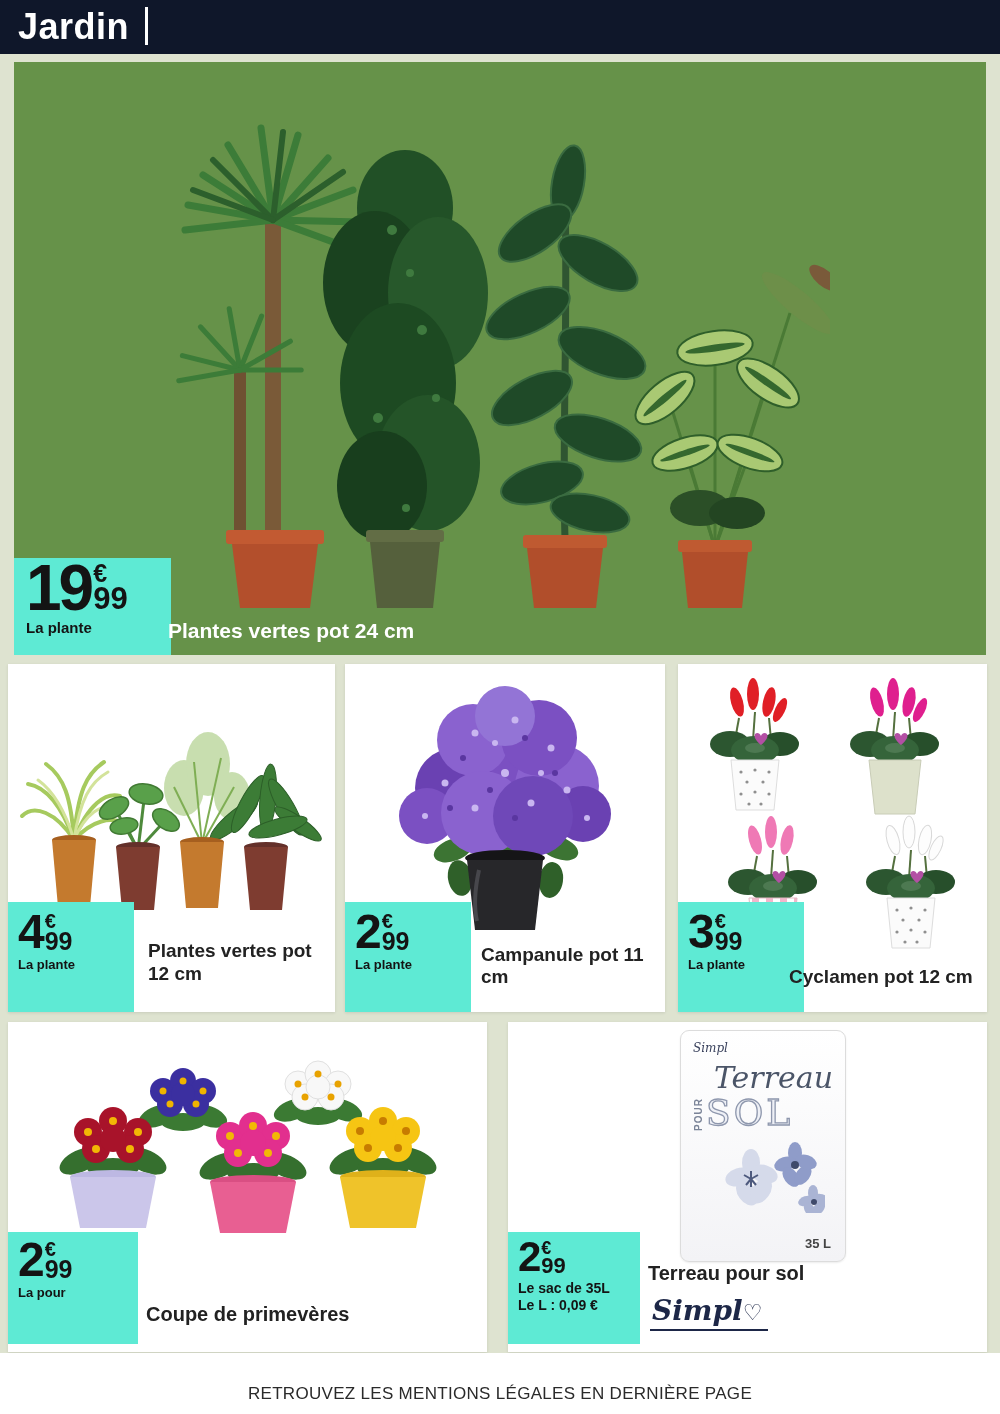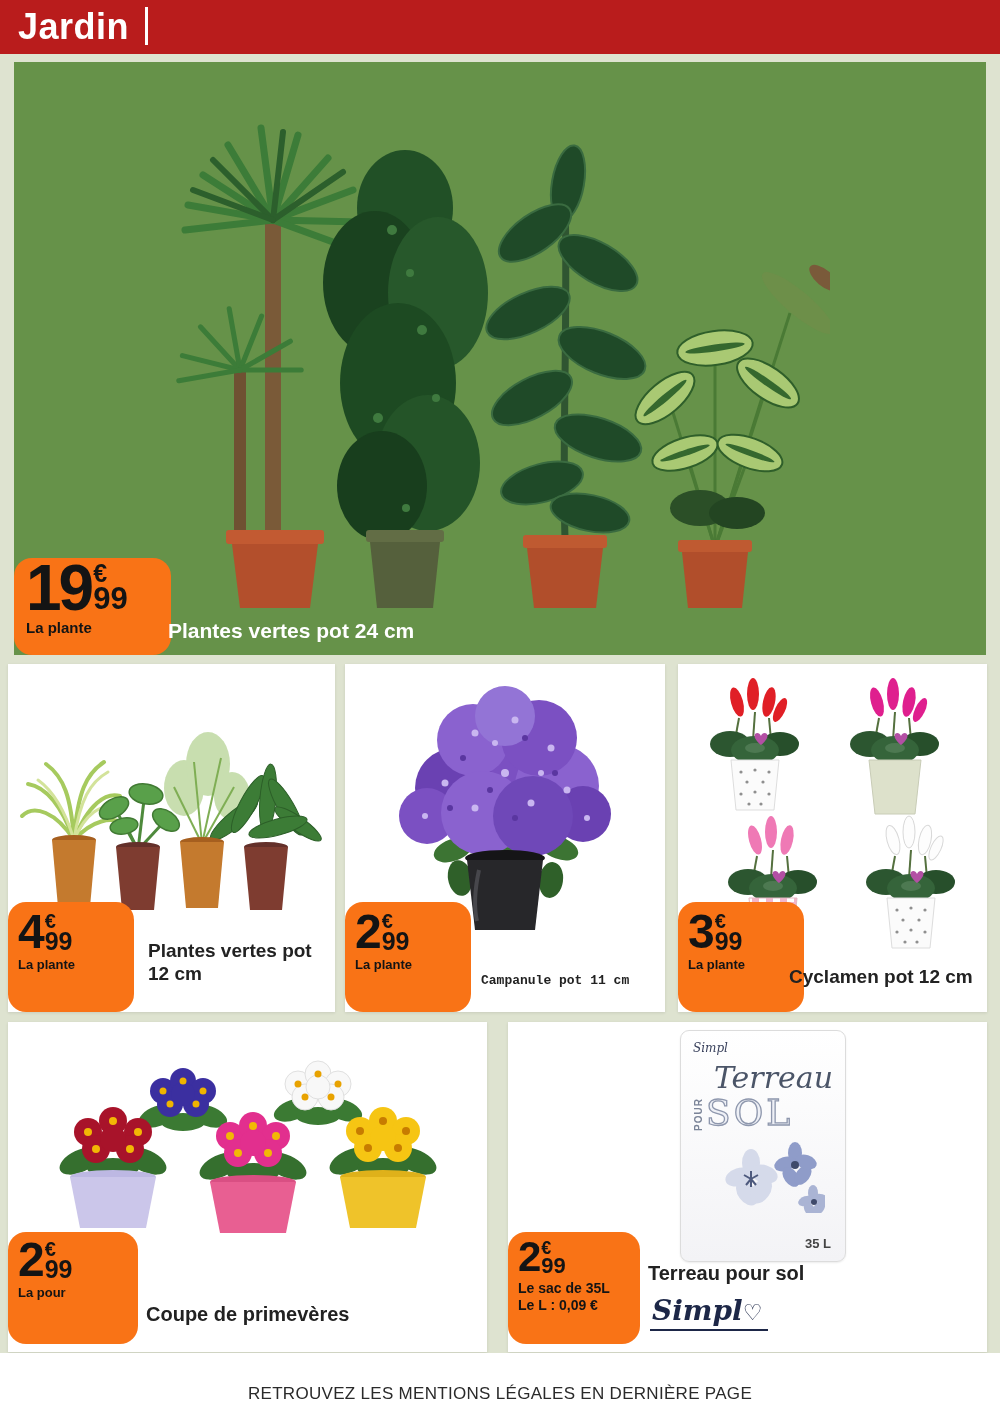--- a/index.html
+++ b/index.html
@@ -1,33 +1,33 @@
 <!DOCTYPE html>
 <html><head>
 <meta charset="utf-8">
 <style>
   html,body{margin:0;padding:0;}
   body{width:1000px;font-family:"Liberation Sans",sans-serif;background:#ffffff;}
   .page{position:relative;width:1000px;height:1414px;background:#ffffff;overflow:hidden;}
 
   
-  .header{position:absolute;left:0;top:0;width:1000px;height:54px;background:#b91c1c;display:flex;align-items:center;}
+  .header{position:absolute;left:0;top:0;width:1000px;height:54px;background:#0f172a;display:flex;align-items:center;}
   .header-title{color:#ffffff;font-size:36px;font-weight:800;margin-left:18px;letter-spacing:.5px;}
   .header-divider{width:3px;height:38px;background:#ffffff;margin-left:16px;margin-top:-2px;}
 
   
   .sage{position:absolute;left:0;top:54px;width:1000px;height:1299px;background:#dee3d0;}
 
   
   .hero{position:absolute;left:14px;top:62px;width:972px;height:593px;background:#669249;}
   .hero-photo{position:absolute;left:156px;top:6px;}
   .hero-caption{position:absolute;left:154px;bottom:12px;color:#ffffff;font-size:21px;font-weight:700;}
 
   
-  .badge{position:absolute;background:#f97316;color:#141414;box-sizing:border-box;border-radius:18px;}
+  .badge{position:absolute;background:#5eead4;color:#141414;box-sizing:border-box;}
   .badge-hero{left:0;top:496px;width:157px;height:97px;padding:4px 0 0 12px;}
   .badge-card{left:0;bottom:0;width:126px;height:110px;padding:10px 0 0 10px;}
   .badge-low{left:0;bottom:8px;width:130px;height:112px;padding:8px 0 0 10px;}
   .price{display:flex;align-items:flex-start;line-height:.82;}
   .p-stack{display:flex;flex-direction:column;align-items:flex-start;margin-left:2px;}
   .price-lg .p-int{font-size:64px;font-weight:800;letter-spacing:-3px;}
   .price-lg .p-eur{font-size:25px;font-weight:800;line-height:.9;}
   .price-lg .p-cents{font-size:31px;font-weight:800;line-height:.9;margin-top:0px;}
   .price-md .p-int{font-size:48px;font-weight:800;letter-spacing:-2px;}
   .price-md .p-eur{font-size:20px;font-weight:800;line-height:.9;}
@@ -41,21 +41,21 @@
 
   
   .card{position:absolute;background:#ffffff;box-shadow:0 1px 3px rgba(0,0,0,.10);}
   .card-pv12{left:8px;top:664px;width:327px;height:348px;}
   .card-camp{left:345px;top:664px;width:320px;height:348px;}
   .card-cycl{left:678px;top:664px;width:309px;height:348px;}
   .card-prim{left:8px;top:1022px;width:479px;height:330px;}
   .card-terr{left:508px;top:1022px;width:479px;height:330px;}
   .caption{position:absolute;color:#222222;font-weight:700;}
   .cap-pv12{left:140px;bottom:26px;width:185px;font-size:19px;line-height:1.25;}
-  .cap-camp{left:136px;bottom:24px;font-size:13px;font-family:Liberation Mono, monospace;}
+  .cap-camp{left:136px;bottom:24px;font-size:19px;}
   .cap-cycl{left:111px;bottom:24px;font-size:19px;}
   .cap-prim{left:138px;bottom:26px;font-size:20px;}
   .cap-terr{left:140px;top:240px;font-size:20px;}
 
   
   .bag{position:absolute;left:172px;top:8px;width:166px;height:232px;background:linear-gradient(#ffffff,#f3f3f6);
        border:1px solid #dcdcdc;border-radius:9px;box-shadow:0 1px 2px rgba(0,0,0,.08);box-sizing:border-box;padding:10px 12px;}
   .bag-brand{font-family:"DejaVu Serif",serif;font-style:italic;font-size:12px;color:#39415c;}
   .bag-title{font-family:"DejaVu Serif",serif;font-style:italic;font-size:30px;color:#4b5568;margin-top:8px;line-height:1;text-align:right;}
   .bag-row{display:flex;align-items:center;margin-top:2px;}

